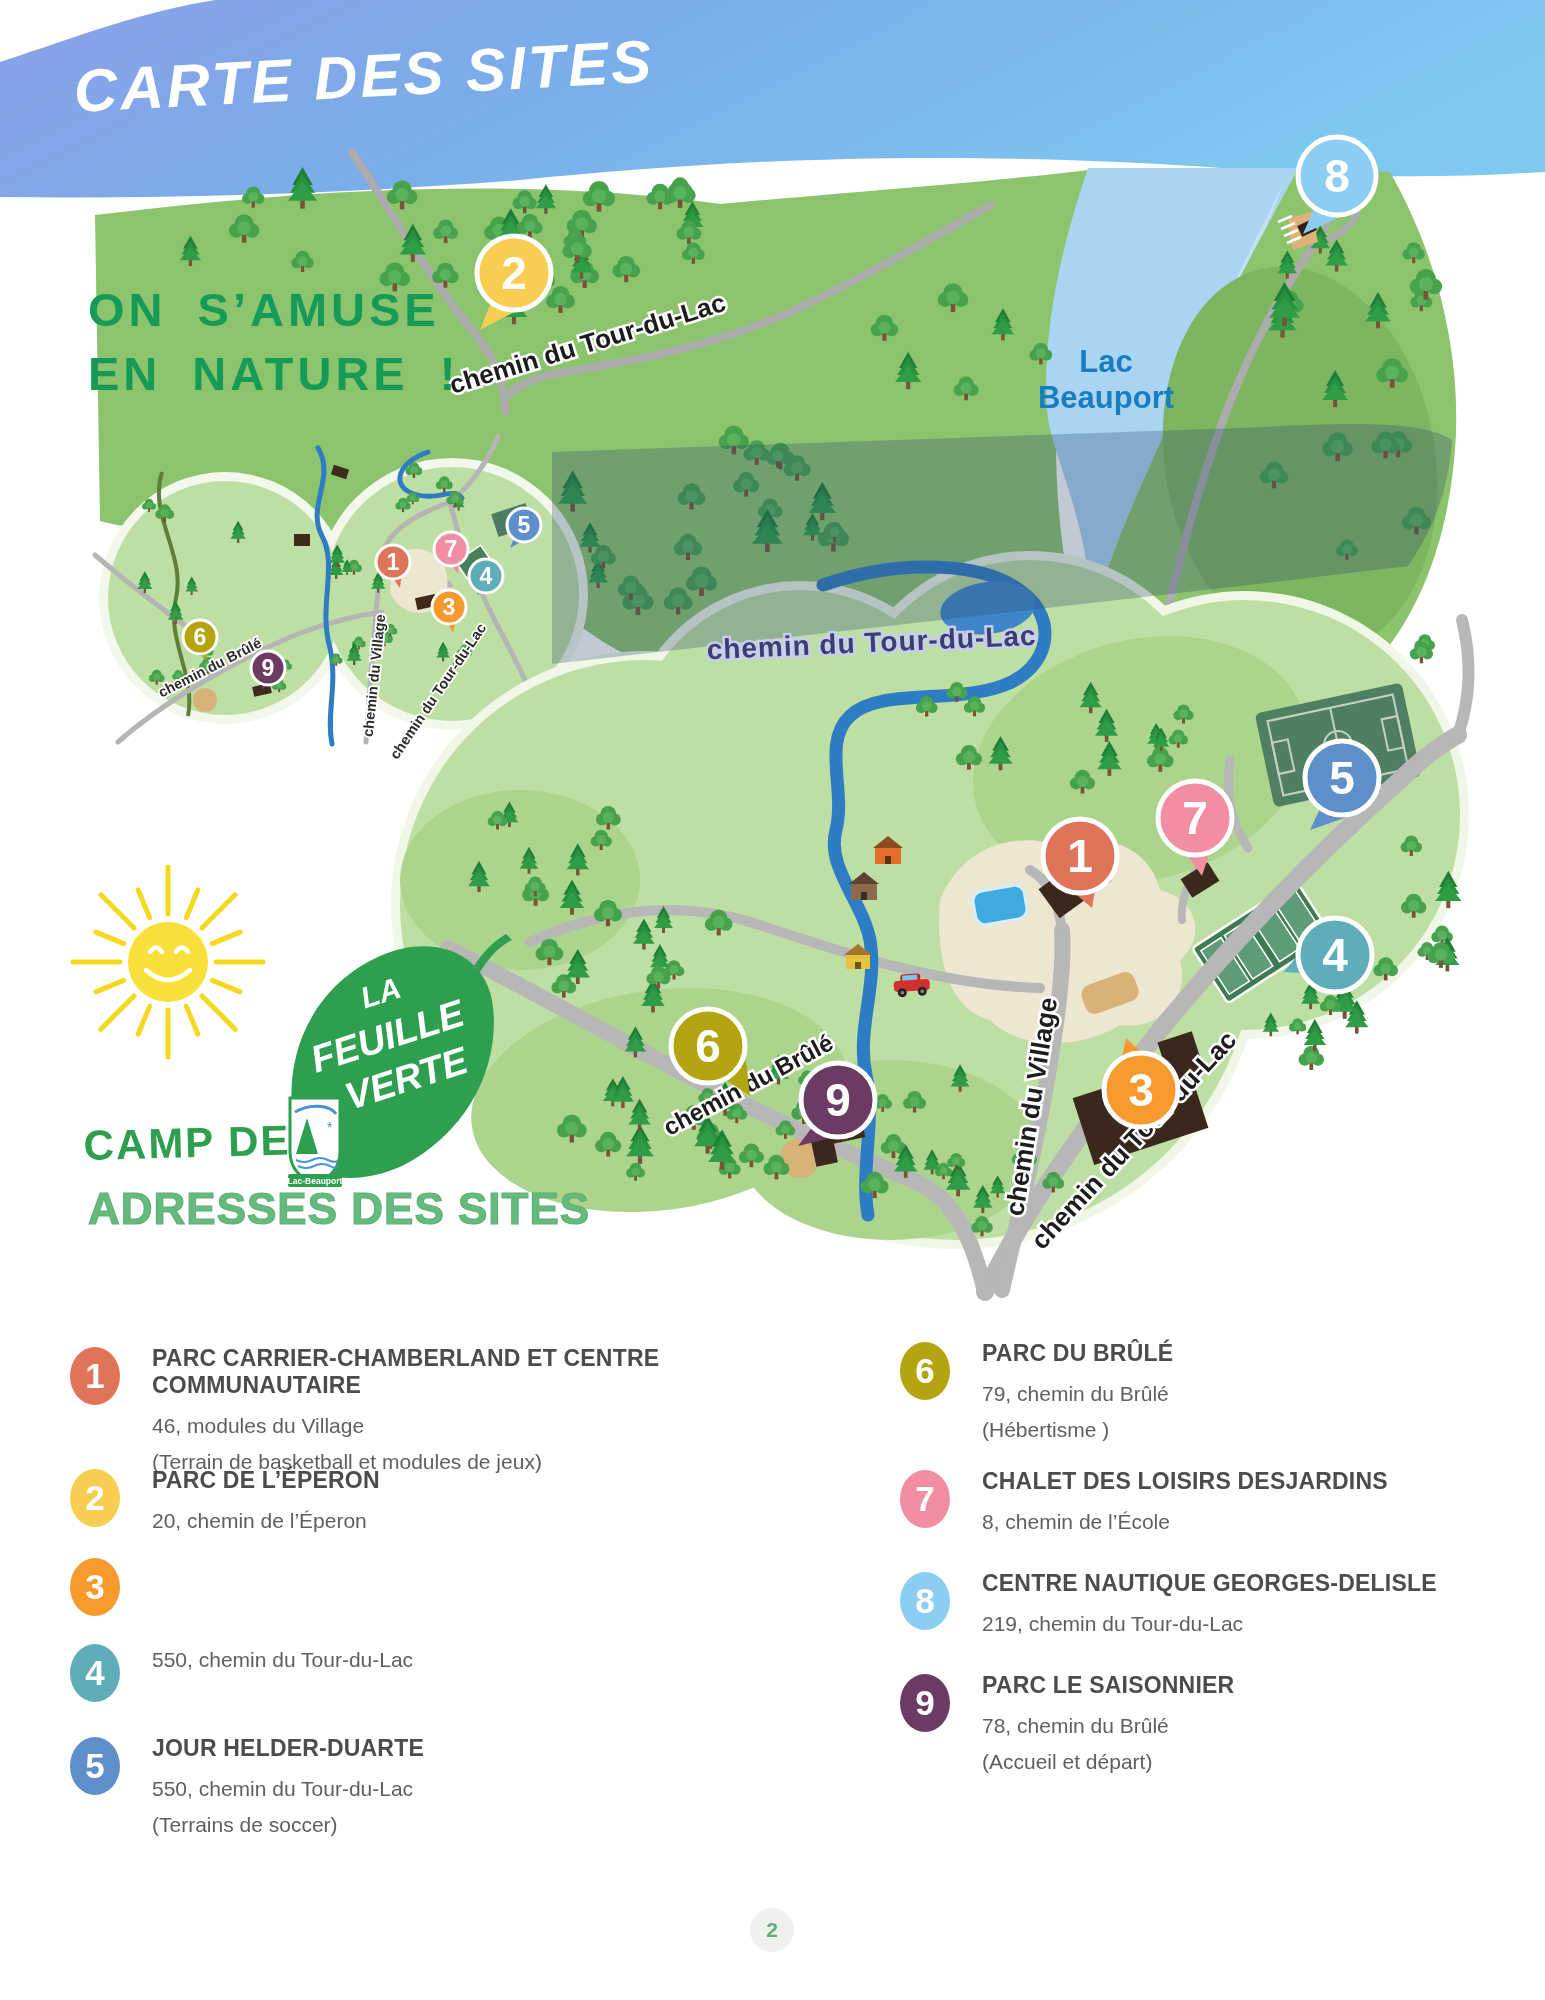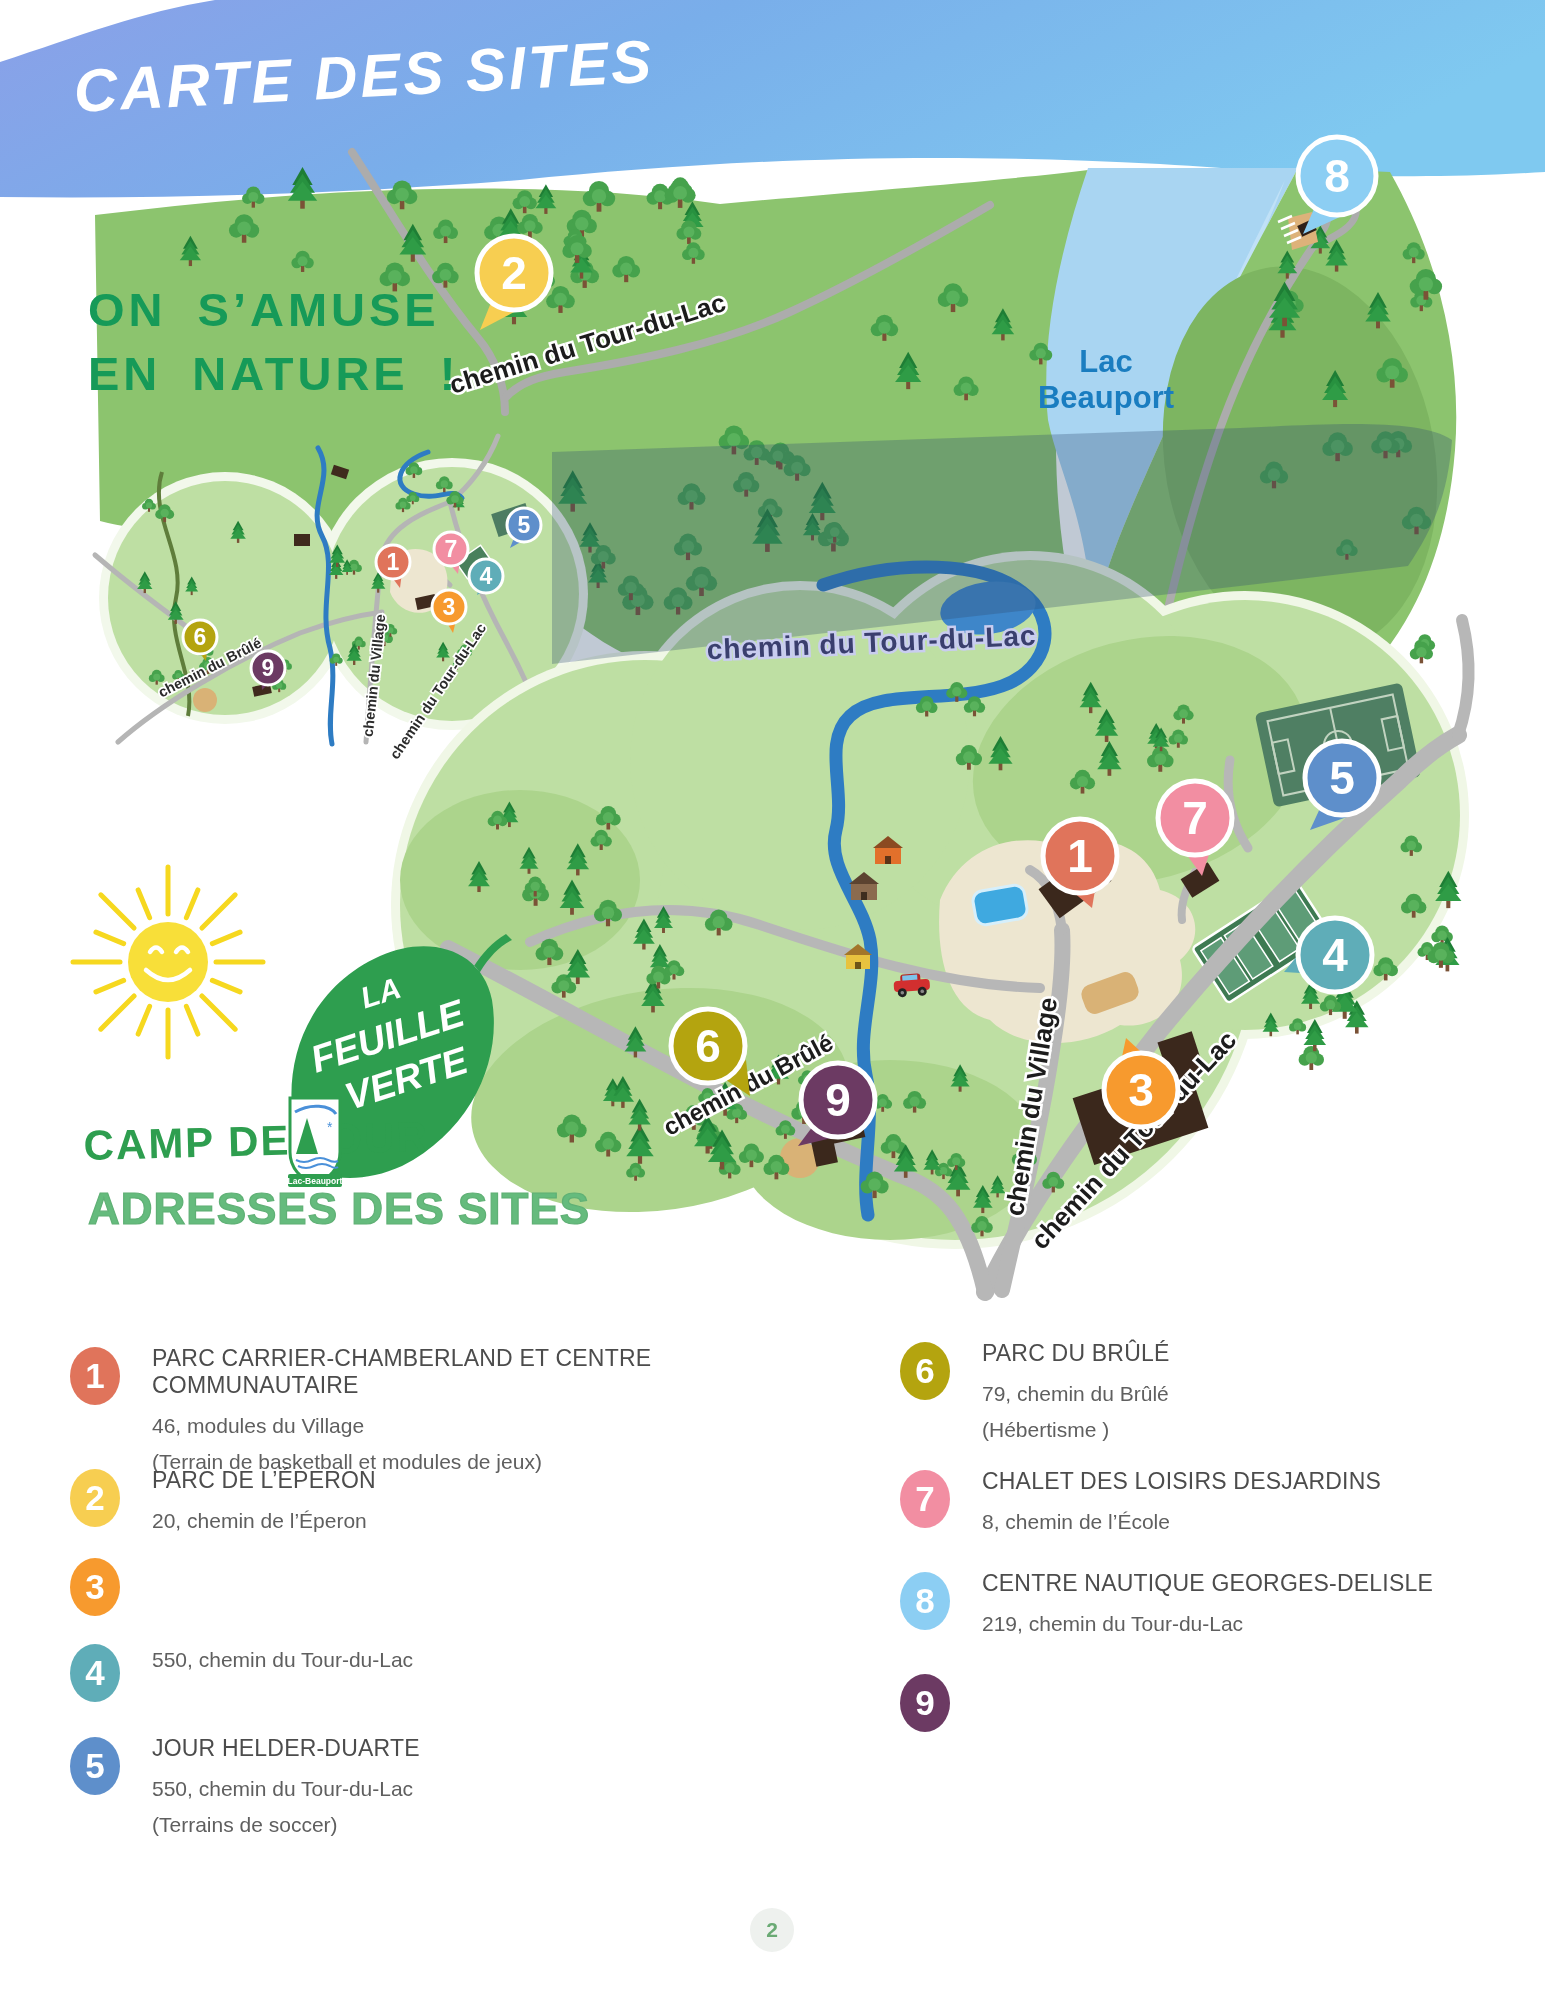--- a/index.html
+++ b/index.html
@@ -10,21 +10,21 @@
   .road-lbl{font-weight:bold;fill:#1c1c1c;stroke:#ffffff;stroke-width:5px;paint-order:stroke;text-anchor:middle;}
   .road-lbl-sm{font-weight:bold;font-size:14.5px;fill:#2b2b2b;stroke:#ffffff;stroke-width:3.5px;paint-order:stroke;text-anchor:middle;}
   .mk-num{font-weight:bold;fill:#fff;text-anchor:middle;}
   
   .adr-head{position:absolute;left:88px;top:1184px;font-size:44px;font-weight:800;color:#65bb7d;
             letter-spacing:1px;-webkit-text-stroke:1.2px #5fb075;}
   .site-item{position:absolute;display:flex;align-items:flex-start;}
   .bubble{width:50px;height:58px;border-radius:50%;color:#fff;font-weight:800;font-size:35px;
           display:flex;align-items:center;justify-content:center;flex:0 0 auto;margin-top:2px;}
   .site-text{margin-left:32px;padding-top:0;}
-  .site-name{font-size:23px;font-weight:normal;color:#4c4c4c;letter-spacing:.2px;margin-bottom:9px;}
+  .site-name{font-size:23px;font-weight:bold;color:#4c4c4c;letter-spacing:.2px;margin-bottom:9px;}
   .site-line{font-size:21px;color:#5f5f5f;line-height:36px;}
   .site-line:empty{display:none;}
   .page-badge{position:absolute;left:750px;top:1908px;width:44px;height:44px;border-radius:50%;
               background:#eef1ee;display:flex;align-items:center;justify-content:center;
               color:#6aaa74;font-weight:bold;font-size:21px;}
 </style>
 </head>
 <body>
 
 <div id="page">
@@ -656,19 +656,24 @@
 </div>
 <div class="site-item" style="left:900px;top:1570px;width:560px;">
   <div class="bubble" style="background-color: rgb(140, 206, 243);">8</div>
   <div class="site-text">
         <div class="site-name">CENTRE NAUTIQUE GEORGES-DELISLE</div>
     <div class="site-line">219, chemin du Tour-du-Lac</div>
     </div>
 </div>
 <div class="site-item" style="left:900px;top:1672px;width:560px;">
   <div class="bubble" style="background-color: rgb(108, 58, 99);">9</div>
+  <div class="site-text">
+        <div class="site-name">PARC LE SAISONNIER</div>
+    <div class="site-line">78, chemin du Brûlé</div>
+    <div class="site-line">(Accueil et départ)</div>
+      </div>
 </div>
 
 <div class="page-badge">
   <span>2</span>
 </div>
 
 </div>
 
 </body></html>

